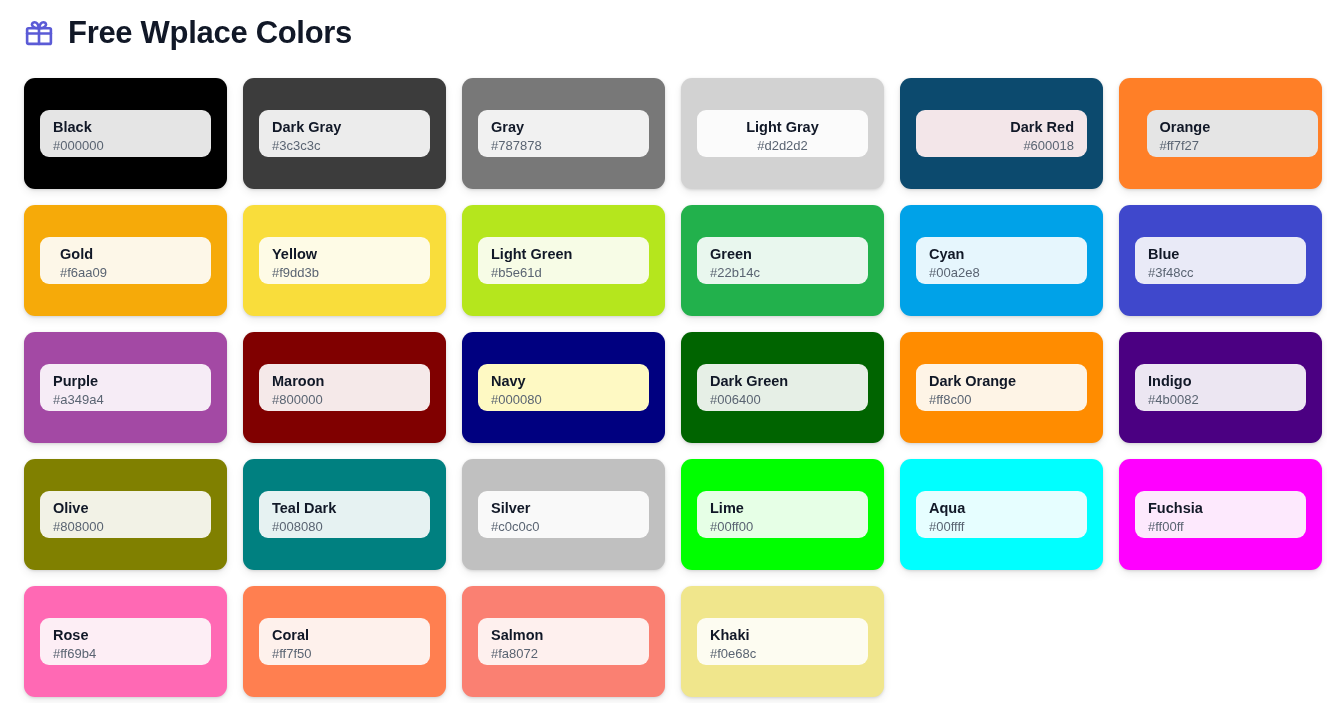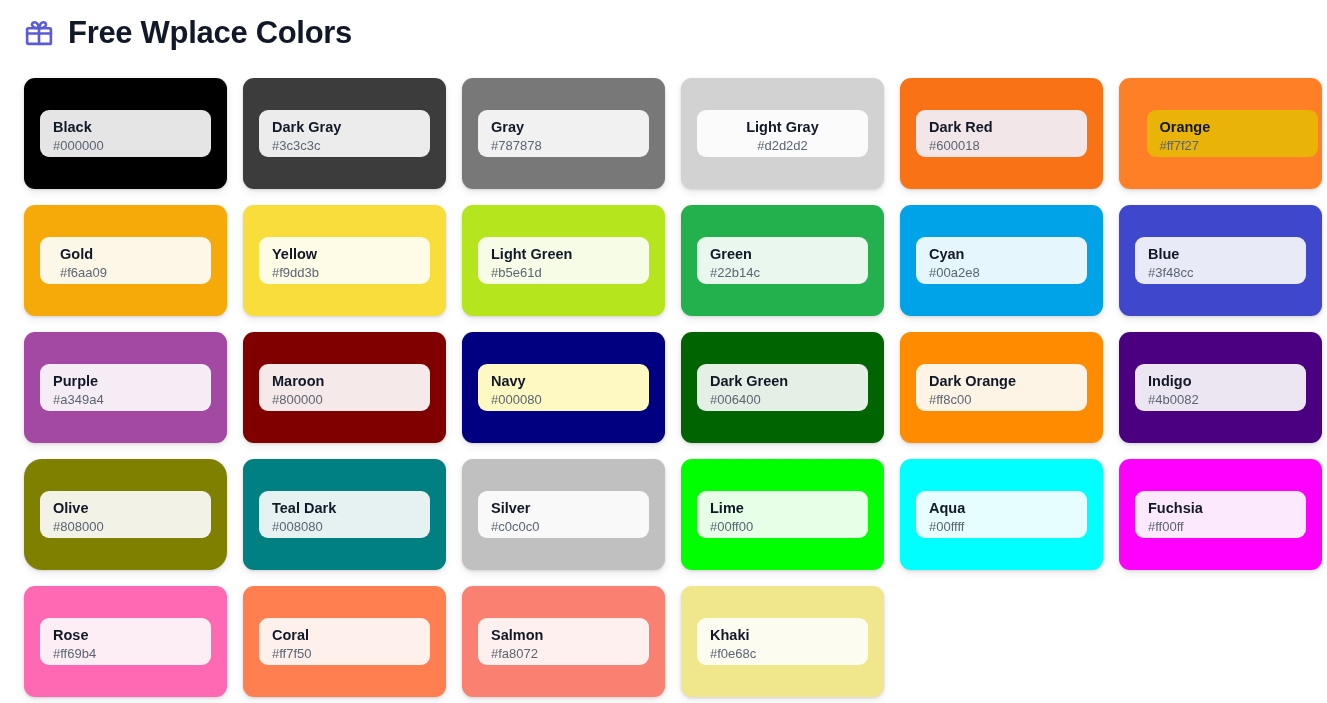--- a/index.html
+++ b/index.html
@@ -126,28 +126,28 @@
           <div class="color-name">Gray</div>
           <div class="color-hex">#787878</div>
         </div>
       </div>
       <div class="color-card" style="background: rgb(210, 210, 210); text-align: center;">
         <div class="inner-panel" style="background: rgb(251, 251, 251);">
           <div class="color-name">Light Gray</div>
           <div class="color-hex">#d2d2d2</div>
         </div>
       </div>
-      <div class="color-card" style="background: #f97316;">
+      <div class="color-card" style="background: #0c4a6e; text-align: right;">
         <div class="inner-panel" style="background: rgb(243, 230, 233);">
           <div class="color-name">Dark Red</div>
           <div class="color-hex">#600018</div>
         </div>
       </div>
       <div class="color-card" style="background: rgb(255, 127, 39);">
-        <div class="inner-panel" style="background: #eab308; margin-left: 23px;">
+        <div class="inner-panel" style="background: #e5e5e5; margin-left: 23px;">
           <div class="color-name">Orange</div>
           <div class="color-hex">#ff7f27</div>
         </div>
       </div>
       <div class="color-card" style="background: rgb(246, 170, 9);">
         <div class="inner-panel" style="background: rgb(253, 247, 232); padding-left: 20px;">
           <div class="color-name">Gold</div>
           <div class="color-hex">#f6aa09</div>
         </div>
       </div>
@@ -210,21 +210,21 @@
           <div class="color-name">Dark Orange</div>
           <div class="color-hex">#ff8c00</div>
         </div>
       </div>
       <div class="color-card" style="background: rgb(75, 0, 130);">
         <div class="inner-panel" style="background: rgb(236, 230, 242);">
           <div class="color-name">Indigo</div>
           <div class="color-hex">#4b0082</div>
         </div>
       </div>
-      <div class="color-card" style="background: rgb(128, 128, 0); border-radius: 18px;">
+      <div class="color-card" style="background: rgb(128, 128, 0);">
         <div class="inner-panel" style="background: rgb(242, 242, 230);">
           <div class="color-name">Olive</div>
           <div class="color-hex">#808000</div>
         </div>
       </div>
       <div class="color-card" style="background: rgb(0, 128, 128);">
         <div class="inner-panel" style="background: rgb(230, 242, 242);">
           <div class="color-name">Teal Dark</div>
           <div class="color-hex">#008080</div>
         </div>

